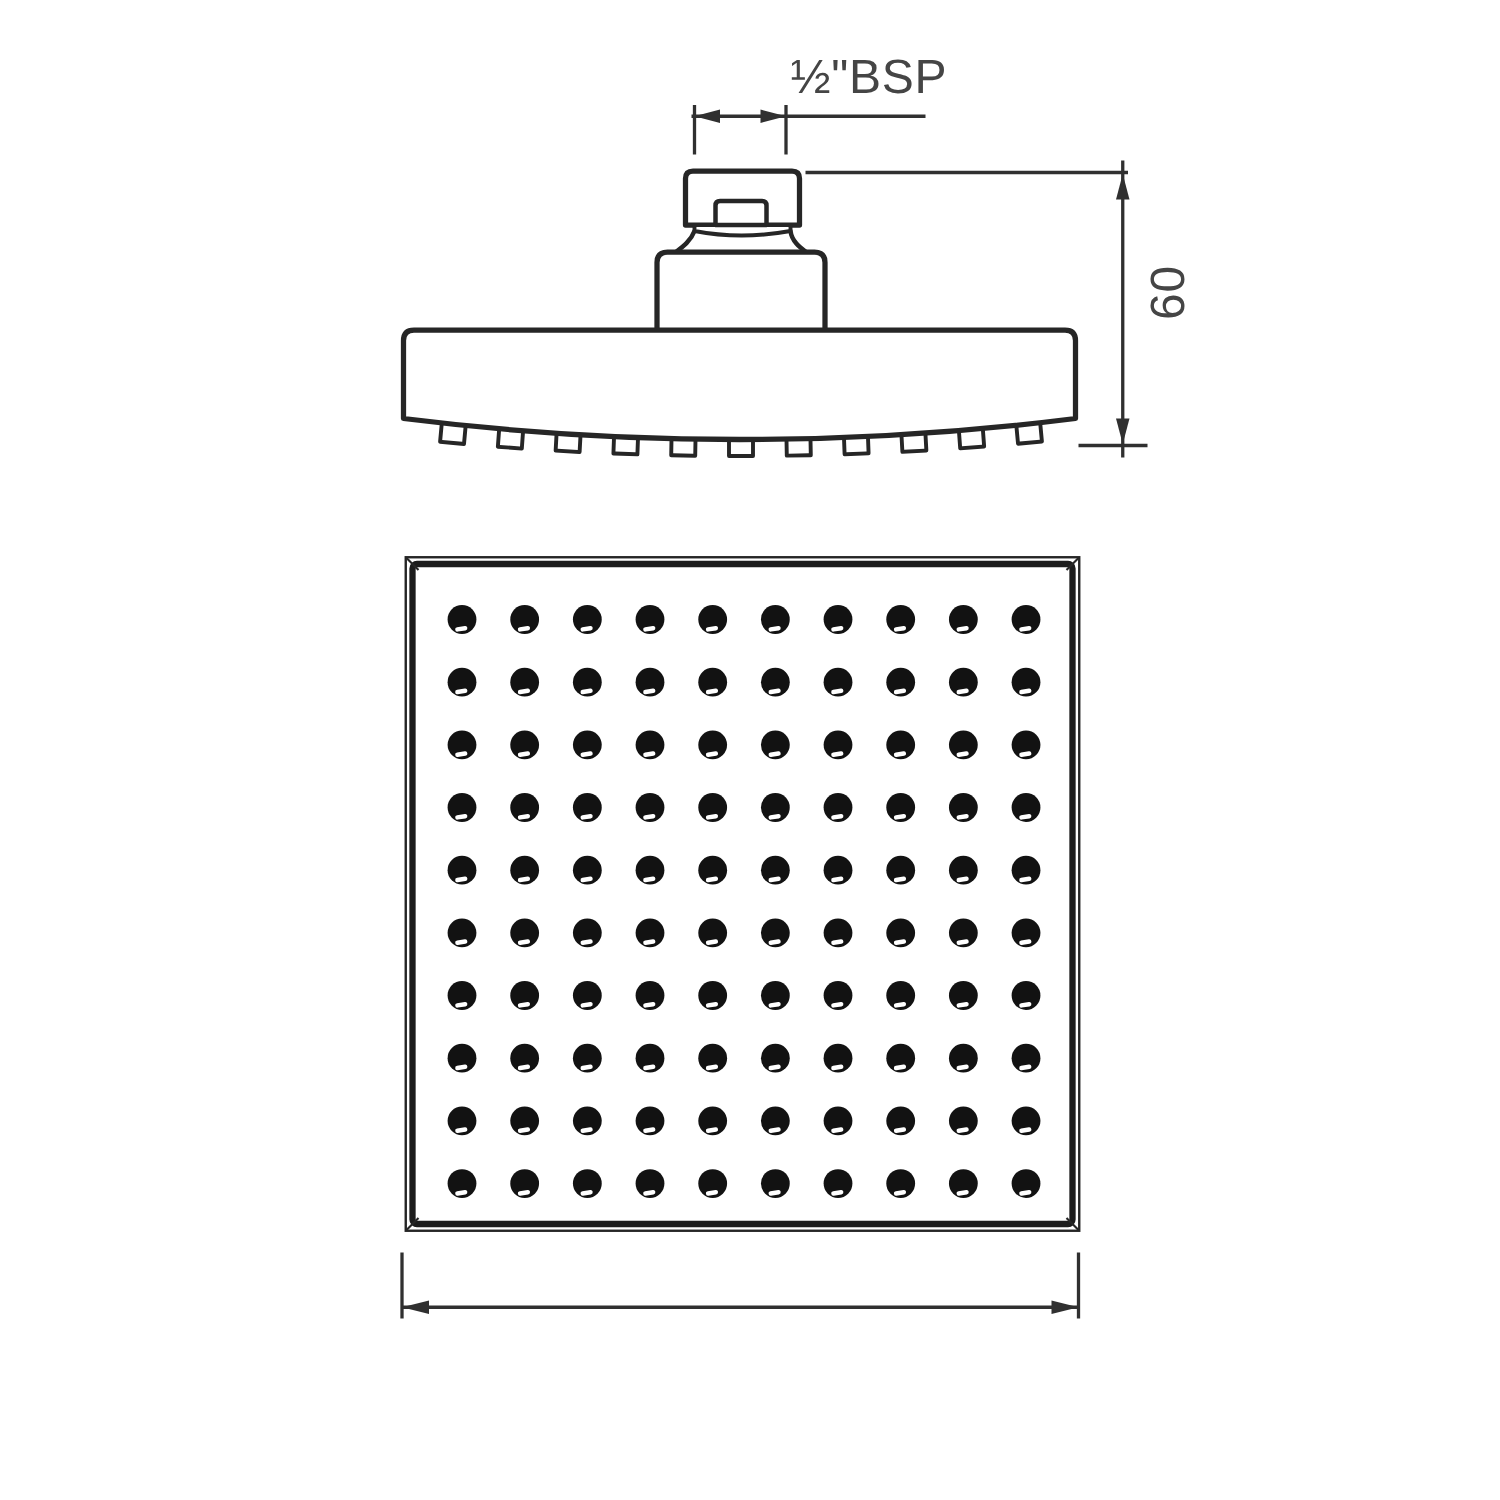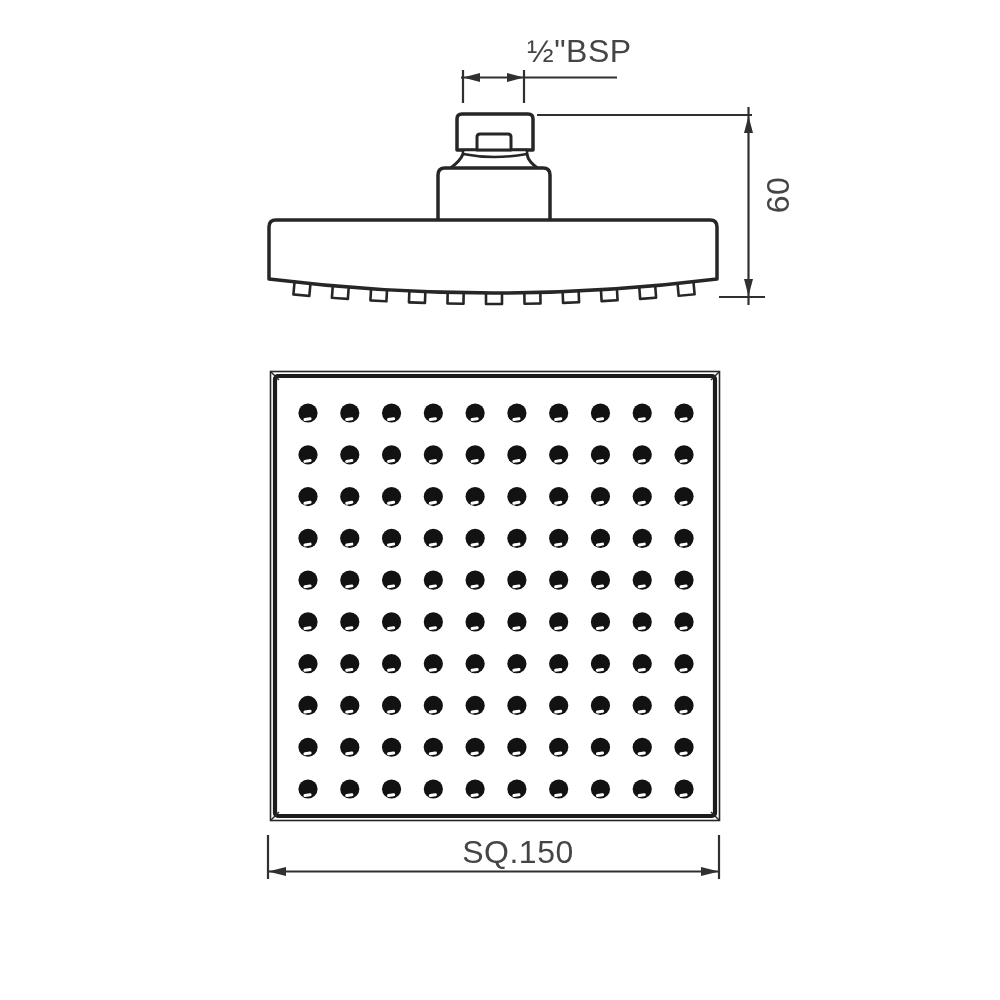--- a/index.html
+++ b/index.html
@@ -296,14 +296,13 @@
       <line x1="268" y1="835" x2="268" y2="879"></line>
       <line x1="719" y1="835" x2="719" y2="879"></line>
       <line x1="268" y1="871.5" x2="719" y2="871.5"></line>
       <polygon points="268,871.5 286,867 286,876" fill="#303030" stroke="none"></polygon>
       <polygon points="719,871.5 701,867 701,876" fill="#303030" stroke="none"></polygon>
     </g>
   </svg>
 
   <div class="dim-label label-thread">½"BSP</div>
   <div class="dim-label label-height">60</div>
-  <div class="dim-label label-face">SQ.150</div>
 </div>
 
 </body></html>

